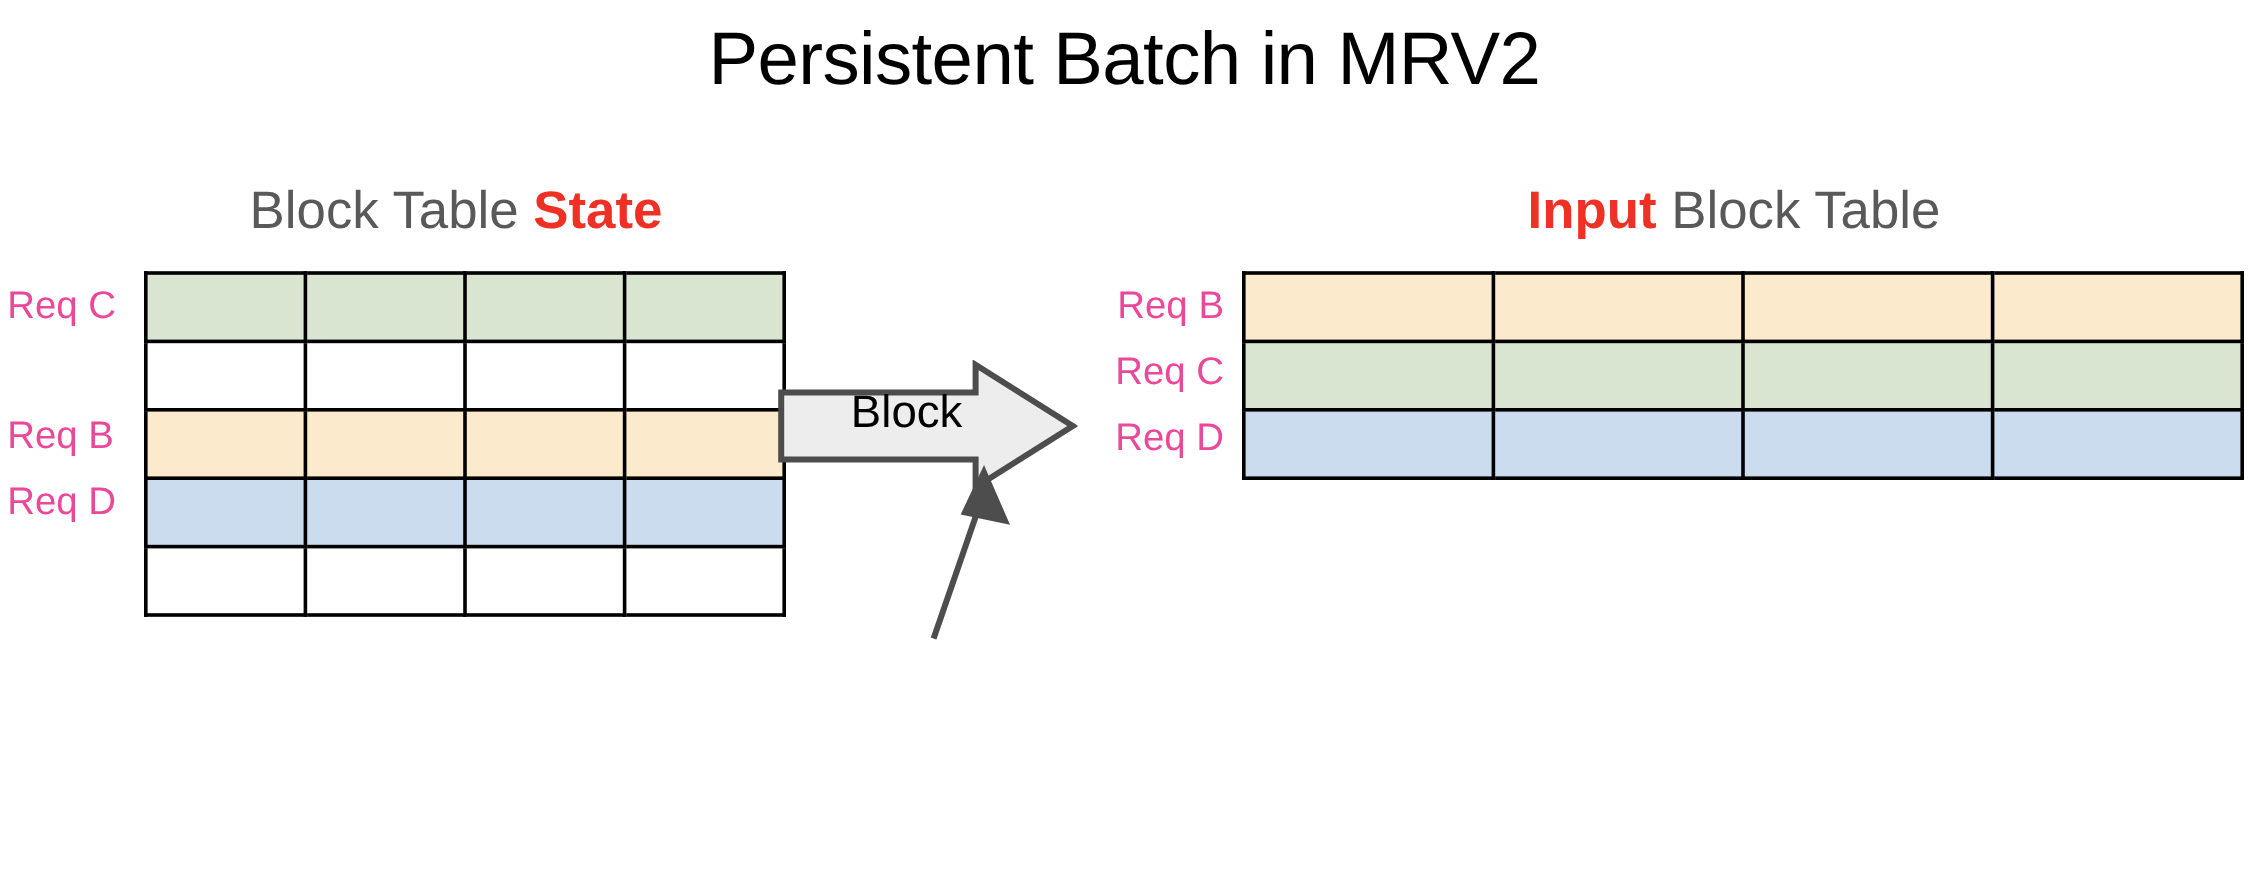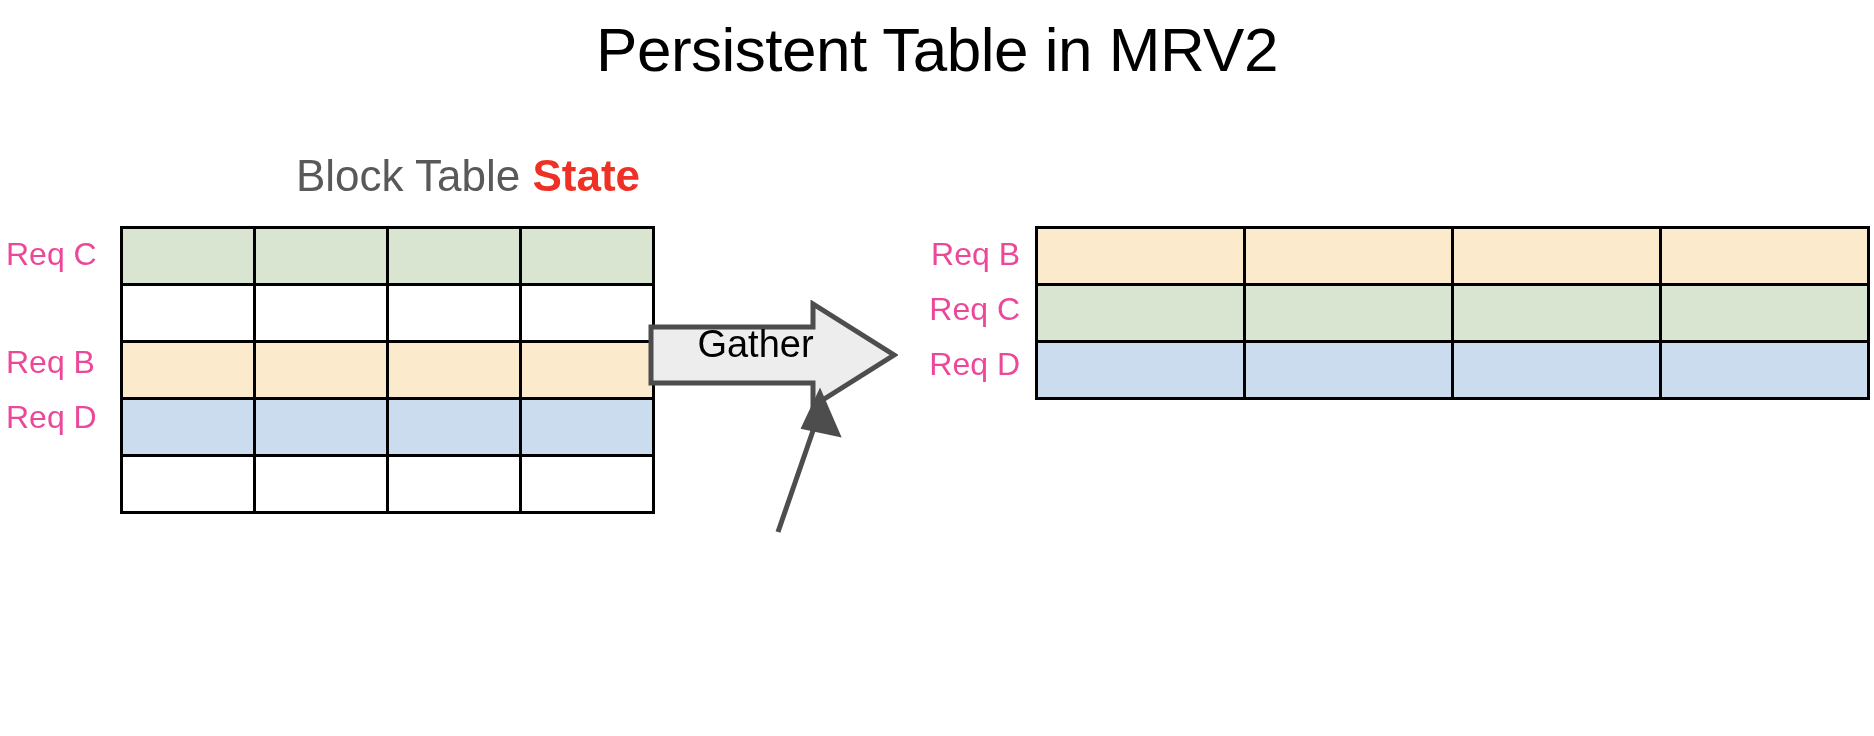--- a/index.html
+++ b/index.html
@@ -48,21 +48,21 @@
     font-weight: 400;
   }
   .section-heading .accent {
     color: #EE3124;
     font-weight: bold;
   }
   #heading-left {
     left: 120px;
     top: 152px;
     width: 520px;
-    text-align: right;
+    text-align: center;
   }
   #heading-right {
     left: 1035px;
     top: 152px;
     width: 820px;
     text-align: center;
   }
 
   
   .blocktable {
@@ -147,21 +147,21 @@
     line-height: 1.1;
     color: #595959;
     white-space: pre;
   }
 </style>
 </head>
 <body>
 
 <div id="slide">
 
-  <div class="slide-title">Persistent Table in MRV2</div>
+  <div class="slide-title">Persistent Batch in MRV2</div>
 
   <div class="section-heading" id="heading-left"><span>Block Table </span><span class="accent">State</span></div>
 
   <table class="blocktable" id="table-state">
     <tbody>
       <tr>
         <td class="c-green"></td>
         <td class="c-green"></td>
         <td class="c-green"></td>
         <td class="c-green"></td>
@@ -193,27 +193,28 @@
     </tbody>
   </table>
 
   <div class="row-label" style="left:6px; top:238px; width:104px;">Req C</div>
   <div class="row-label" style="left:6px; top:346px; width:104px;">Req B</div>
   <div class="row-label" style="left:6px; top:401px; width:104px;">Req D</div>
 
   <svg id="gather-arrow" viewBox="0 0 250 110">
     <polygon points="3,27 165,27 165,4 246,55 165,106 165,83 3,83" fill="#EDEDED" stroke="#4D4D4D" stroke-width="5" stroke-linejoin="miter"></polygon>
   </svg>
-  <div id="gather-label">Gather</div>
+  <div id="gather-label">Block</div>
 
   <svg id="callout-arrow" viewBox="0 0 120 160">
     <line x1="18" y1="152" x2="56" y2="42" stroke="#4D4D4D" stroke-width="5"></line>
     <polygon points="60,10 80,56 42,48" fill="#4D4D4D" stroke="#4D4D4D" stroke-width="2"></polygon>
   </svg>
 
+  <div class="section-heading" id="heading-right"><span class="accent">Input</span><span> Block Table</span></div>
 
   <table class="blocktable" id="table-input">
     <tbody>
       <tr>
         <td class="c-yellow"></td>
         <td class="c-yellow"></td>
         <td class="c-yellow"></td>
         <td class="c-yellow"></td>
       </tr>
       <tr>

